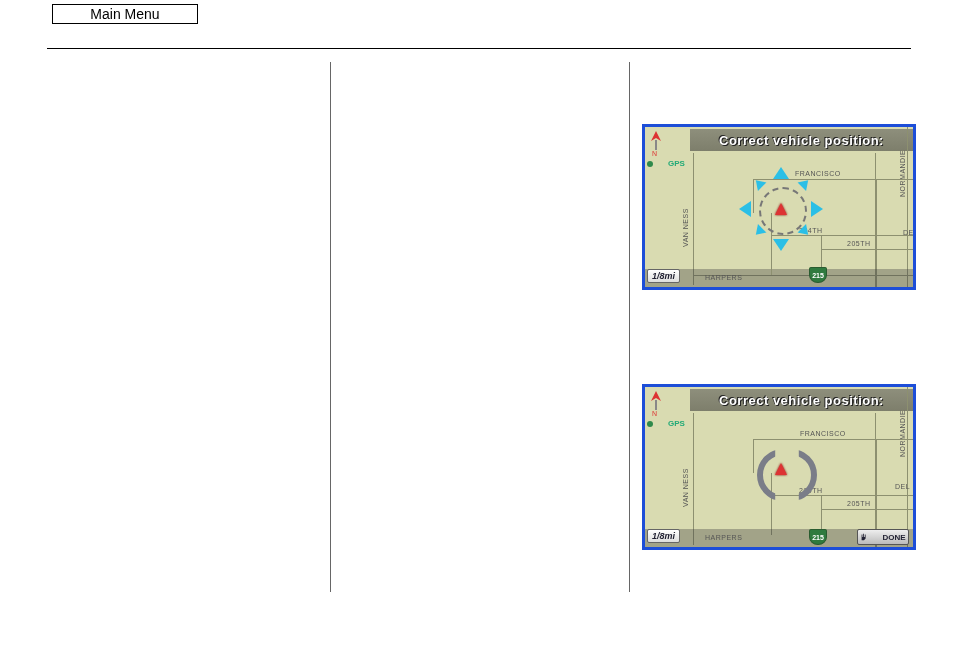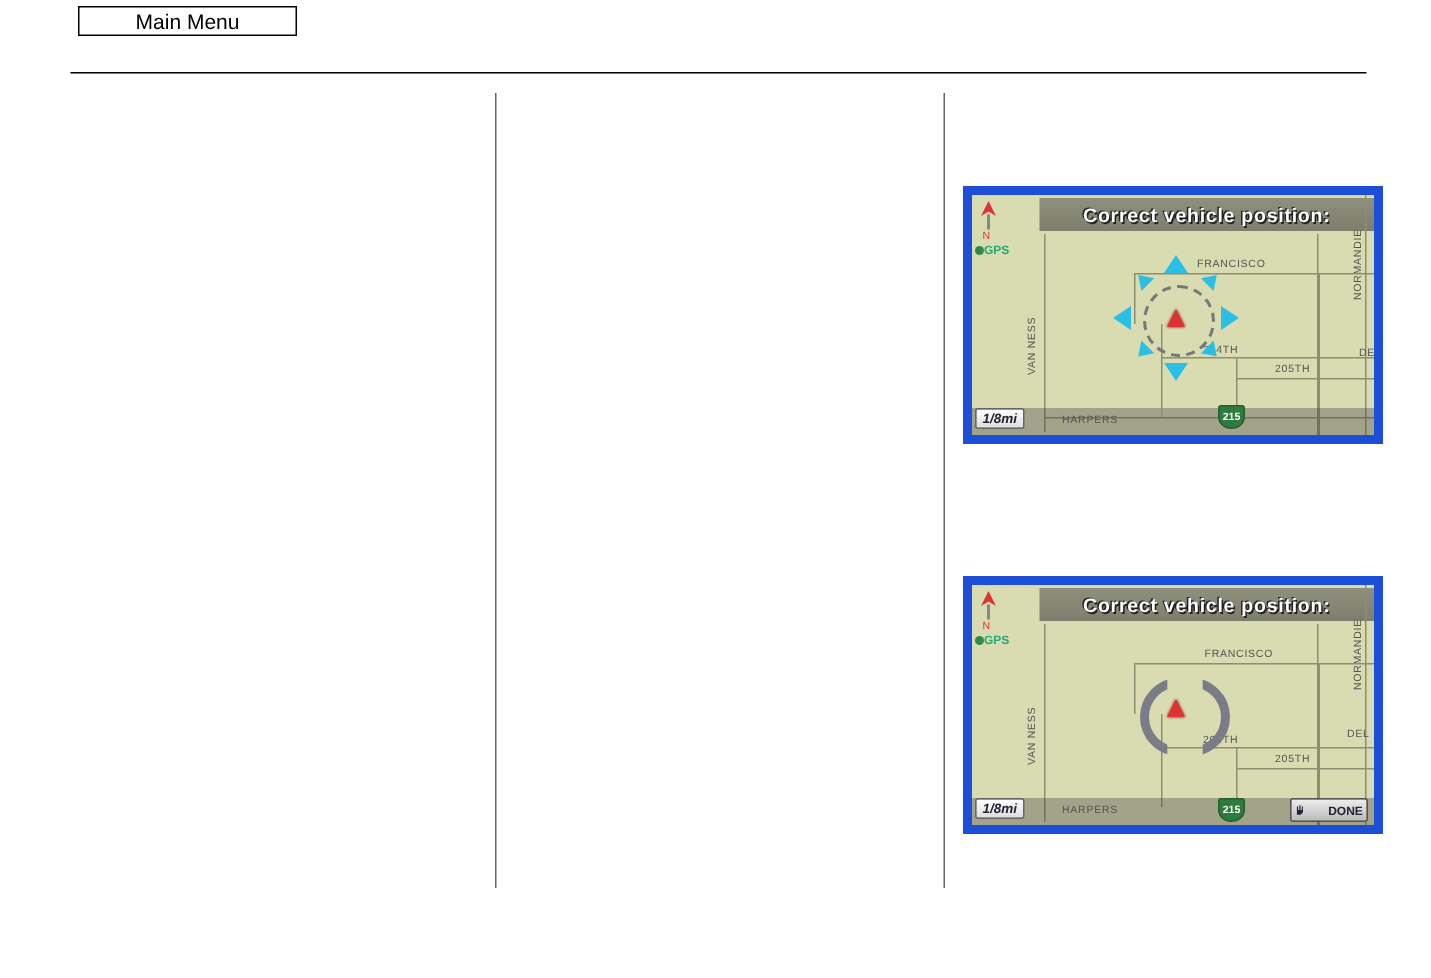--- a/index.html
+++ b/index.html
@@ -48,21 +48,21 @@
     height: 530px;
     border-left: 1px solid #666;
   }
   
   .map-panel {
     position: absolute;
     left: 642px;
     width: 268px;
     height: 160px;
     background: #d9dbb1;
-    border: 6px solid #1d4ed8;
+    border: 3px solid #1d4ed8;
     overflow: hidden;
   }
   .map-panel.one { top: 124px; }
   .map-panel.two { top: 384px; }
   .title-bar {
     position: absolute;
     left: 45px;
     right: 0;
     top: 2px;
     height: 22px;
@@ -86,21 +86,21 @@
   .compass svg { display:block; }
   .gps {
     position: absolute;
     left: 2px;
     top: 32px;
     font-size: 8px;
     color: #2a7;
     font-weight: bold;
     display: flex;
     align-items: center;
-    gap:0;
+    gap:15px;
   }
   .gps .dot { width:6px; height:6px; border-radius:50%; background:#2f8a4b; display:inline-block;}
   .scale {
     position: absolute;
     left: 2px;
     bottom: 4px;
     background: linear-gradient(to bottom,#fff,#ddd);
     border:1px solid #666;
     border-radius:2px;
     font-size: 9px;

